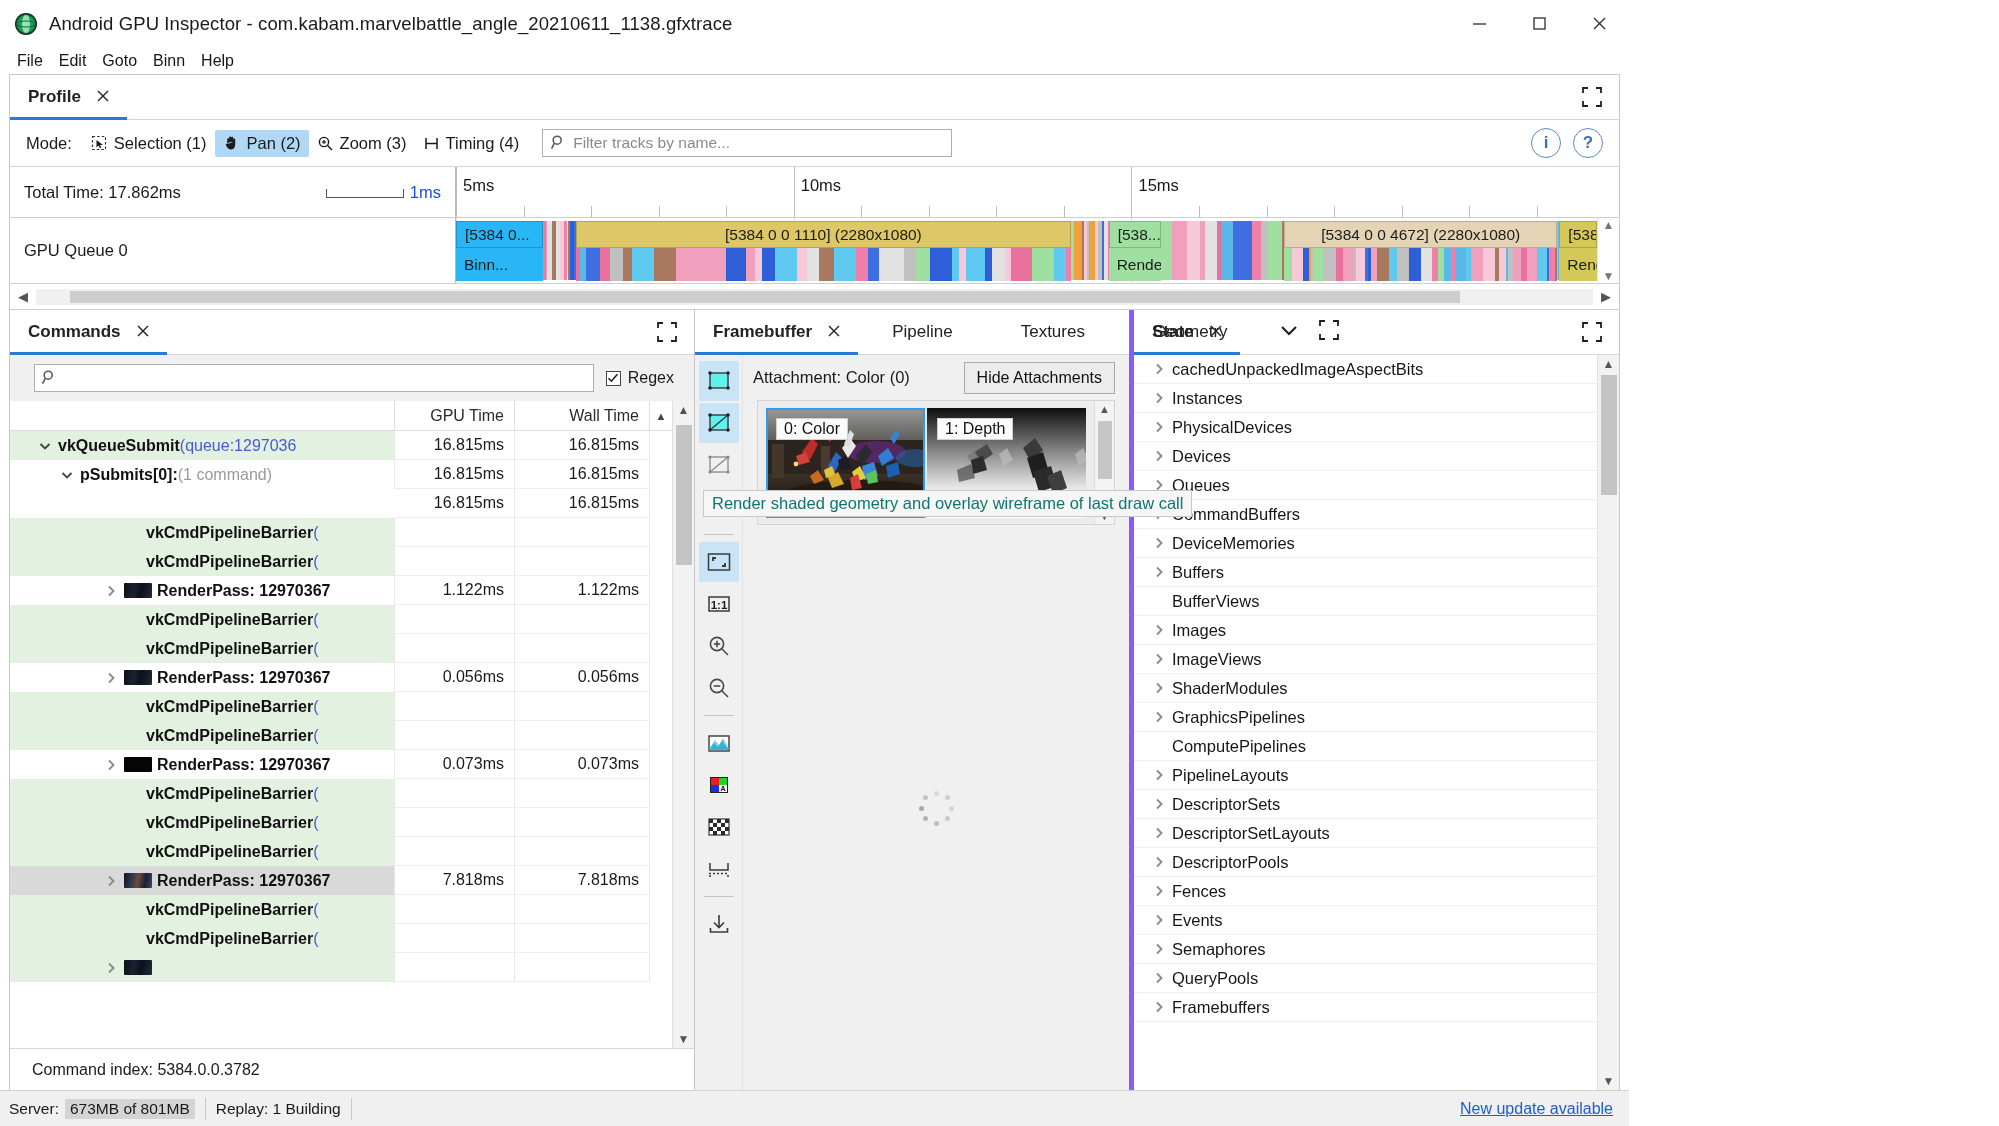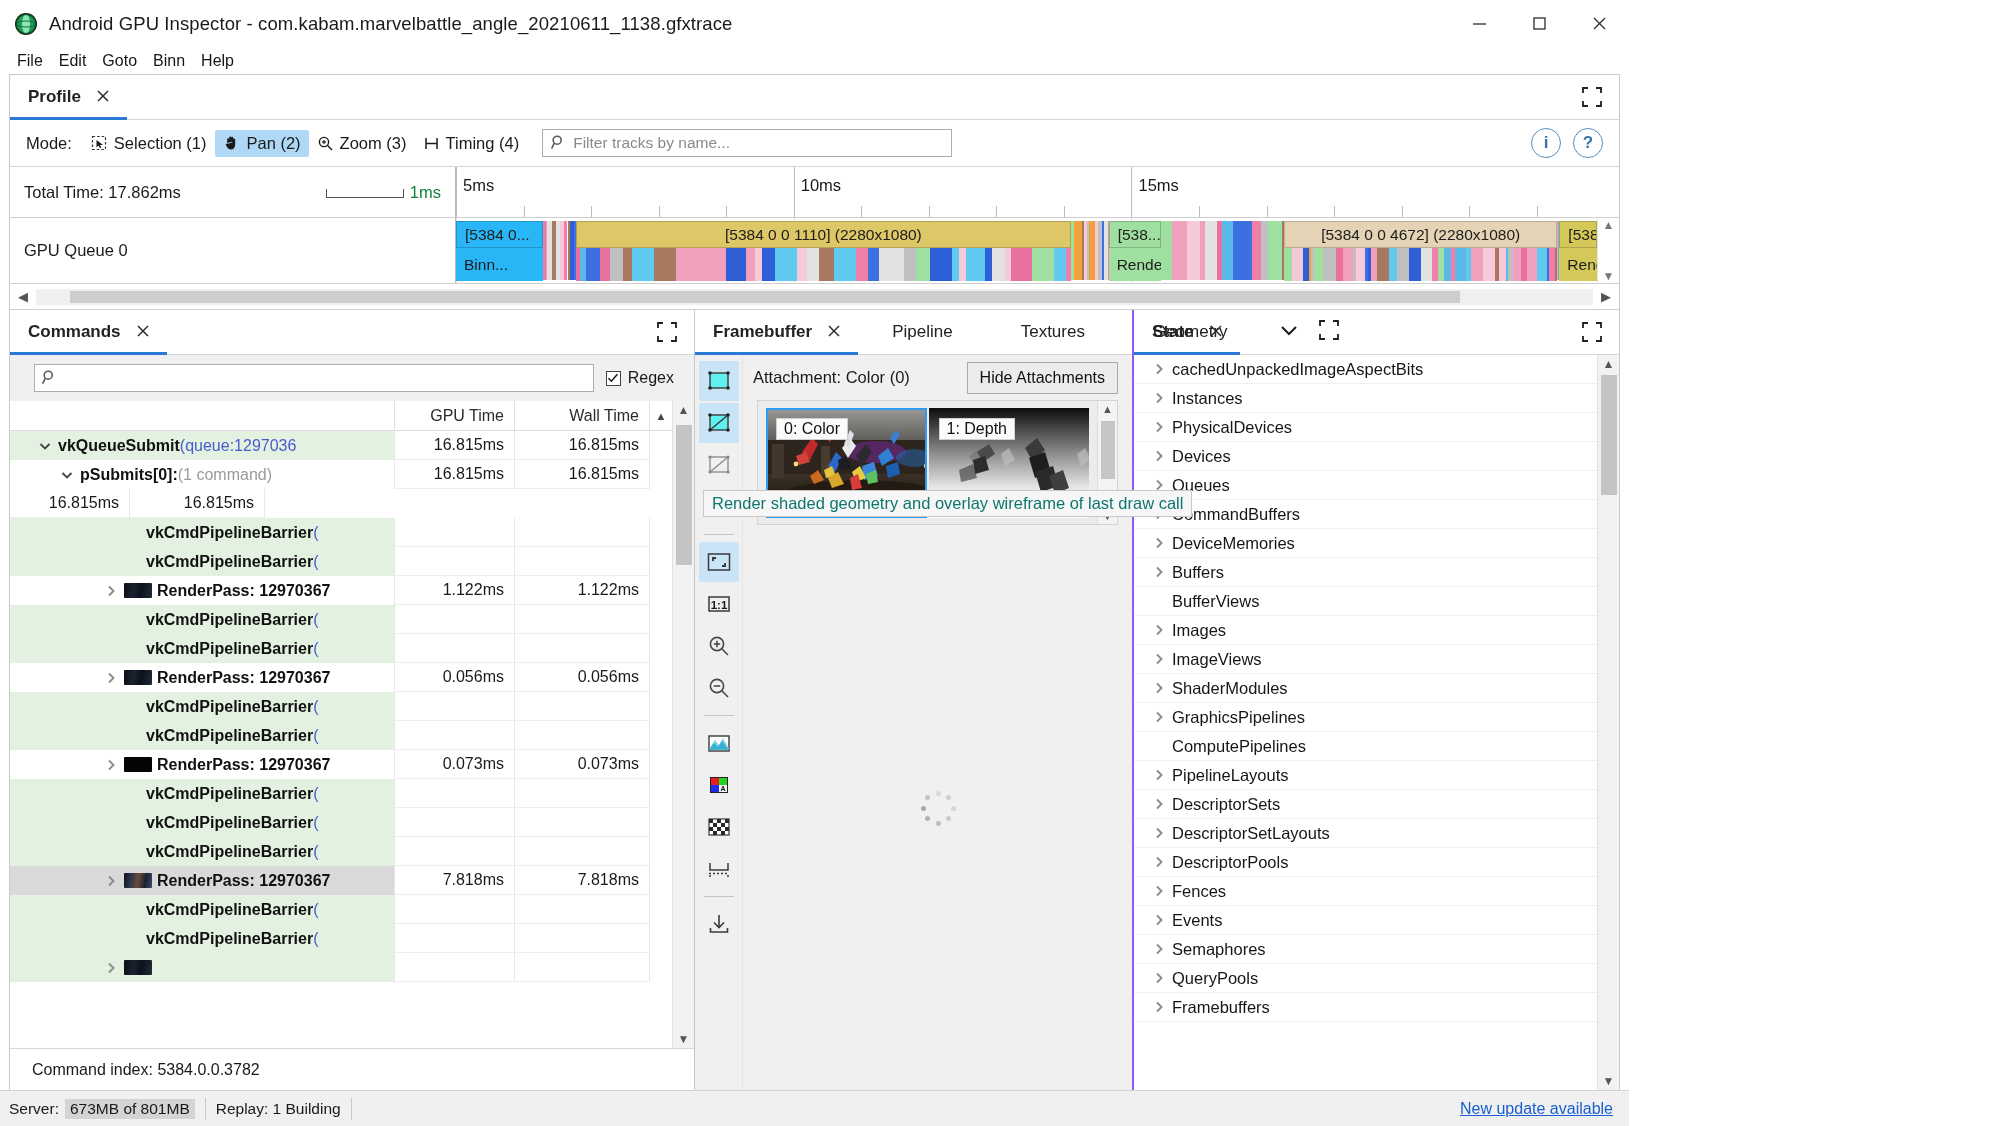--- a/index.html
+++ b/index.html
@@ -75,21 +75,21 @@
   
   .timeline { flex: 0 0 auto; background: #fff; }
   .ruler-row { display: flex; height: 51px; border-bottom: 1px solid #cfcfcf; }
   .ruler-left {
     flex: 0 0 446px; border-right: 1px solid #b9b9b9; display: flex; align-items: center;
     padding: 0 14px 0 14px; position: relative;
   }
   .total-time { font-size: 16.5px; color: #1a1a1a; }
   .scalebar { position: absolute; right: 14px; display: flex; align-items: flex-end; gap: 6px; }
   .scalebar .bar { width: 78px; height: 9px; border-left: 1.5px solid #555; border-right: 1.5px solid #555; border-bottom: 1.5px solid #555; }
-  .scalebar .lbl { font-size: 16.5px; color: #15803d; line-height: 12px; }
+  .scalebar .lbl { font-size: 16.5px; color: #1d4ed8; line-height: 12px; }
   .ruler-right { flex: 1 1 auto; position: relative; overflow: hidden; }
   .major-tick { position: absolute; top: 0; bottom: 0; border-left: 1px solid #bdbdbd; }
   .major-tick span { position: absolute; left: 6px; top: 9px; font-size: 16.5px; color: #1a1a1a; white-space: nowrap; }
   .minor-tick { position: absolute; bottom: 0; height: 11px; border-left: 1px solid #bdbdbd; }
 
   .track-row { display: flex; height: 66px; border-bottom: 1px solid #cfcfcf; background:#fff; }
   .track-left { flex: 0 0 446px; border-right: 1px solid #b9b9b9; display: flex; align-items: center; padding-left: 14px; }
   .track-name { font-size: 16.5px; color: #1a1a1a; }
   .track-right { flex: 1 1 auto; position: relative; overflow: hidden; }
   .vgrid { position: absolute; top: 0; bottom: 0; border-left: 1px solid #e2e2e2; }
@@ -103,21 +103,21 @@
   .hs-arrow { width: 26px; height: 22px; display: flex; align-items: center; justify-content: center; color: #555; font-size: 13px; }
   .hs-track { flex: 1 1 auto; height: 16px; background: #f0f0f0; position: relative; }
   .hs-thumb { position: absolute; left: 34px; top: 2px; height: 12px; width: 1390px; background: #cdcdcd; }
   .tl-vscroll { width: 22px; background: #fff; display: flex; flex-direction: column; align-items: center; justify-content: space-between; border-left:1px solid #e5e5e5;}
   .tl-vscroll div { font-size: 12px; color: #777; }
 
   
   .panes { flex: 1 1 auto; display: flex; min-height: 0; background: #fff; }
   .pane { display: flex; flex-direction: column; min-height: 0; min-width: 0; background: #fff; }
   .pane-cmds { flex: 0 0 685px; border-right: 1px solid #c8c8c8; }
-  .pane-fb  { flex: 1 1 auto; border-right: 2px solid #8b5cf6; }
+  .pane-fb  { flex: 1 1 auto; border-right: 5px solid #8b5cf6; }
   .pane-state { flex: 0 0 485px; }
 
   .pane-tabs {
     height: 45px; flex: 0 0 45px; display: flex; align-items: stretch;
     border-bottom: 1px solid #d6d6d6; background: #fff;
   }
   .pane-tabs .expand-btn { margin-left: auto; }
 
   
   .cmd-search-row { height: 46px; flex: 0 0 46px; display: flex; align-items: center; padding: 0 12px 0 24px; background: #f0f0f0; gap: 12px; }
@@ -137,21 +137,21 @@
   .cmd-hdr { display: flex; height: 30px; border-bottom: 1px solid #ddd; background:#fff; }
   .cmd-hdr .c0 { flex: 1 1 auto; border-right: 1px solid #e0e0e0; }
   .cmd-hdr .c1, .cmd-hdr .c2 {
     flex: 0 0 120px; display: flex; align-items: center; justify-content: flex-end;
     padding-right: 10px; font-size: 16px; color: #2b2b2b; border-right: 1px solid #e0e0e0;
   }
   .cmd-hdr .c2 { flex: 0 0 135px; }
   .cmd-hdr .c3 { flex: 0 0 22px; display:flex; align-items:center; justify-content:center; font-size: 11px; color:#444;}
   .cmd-row { display: flex; height: 29px; align-items: stretch; }
   .cmd-row.green { background: #e3f2e0; }
-  .cmd-row.white { background: #ffffff; }
+  .cmd-row.white { background: #ffffff; justify-content: flex-end; }
   .cmd-row.sel .c0 { background: #d9d9d9; }
   .cmd-row .c0 {
     flex: 1 1 auto; min-width: 0; display: flex; align-items: center;
     font-size: 16px; color: #111; overflow: hidden; white-space: nowrap;
     border-right: 1px solid #e8e8e8;
   }
   .cmd-row .c1, .cmd-row .c2 {
     flex: 0 0 120px; display: flex; align-items: center; justify-content: flex-end;
     padding-right: 10px; font-size: 16px; color: #1a1a1a; border-right: 1px solid #e8e8e8;
     border-bottom: 1px solid #eee; background:#fff;

